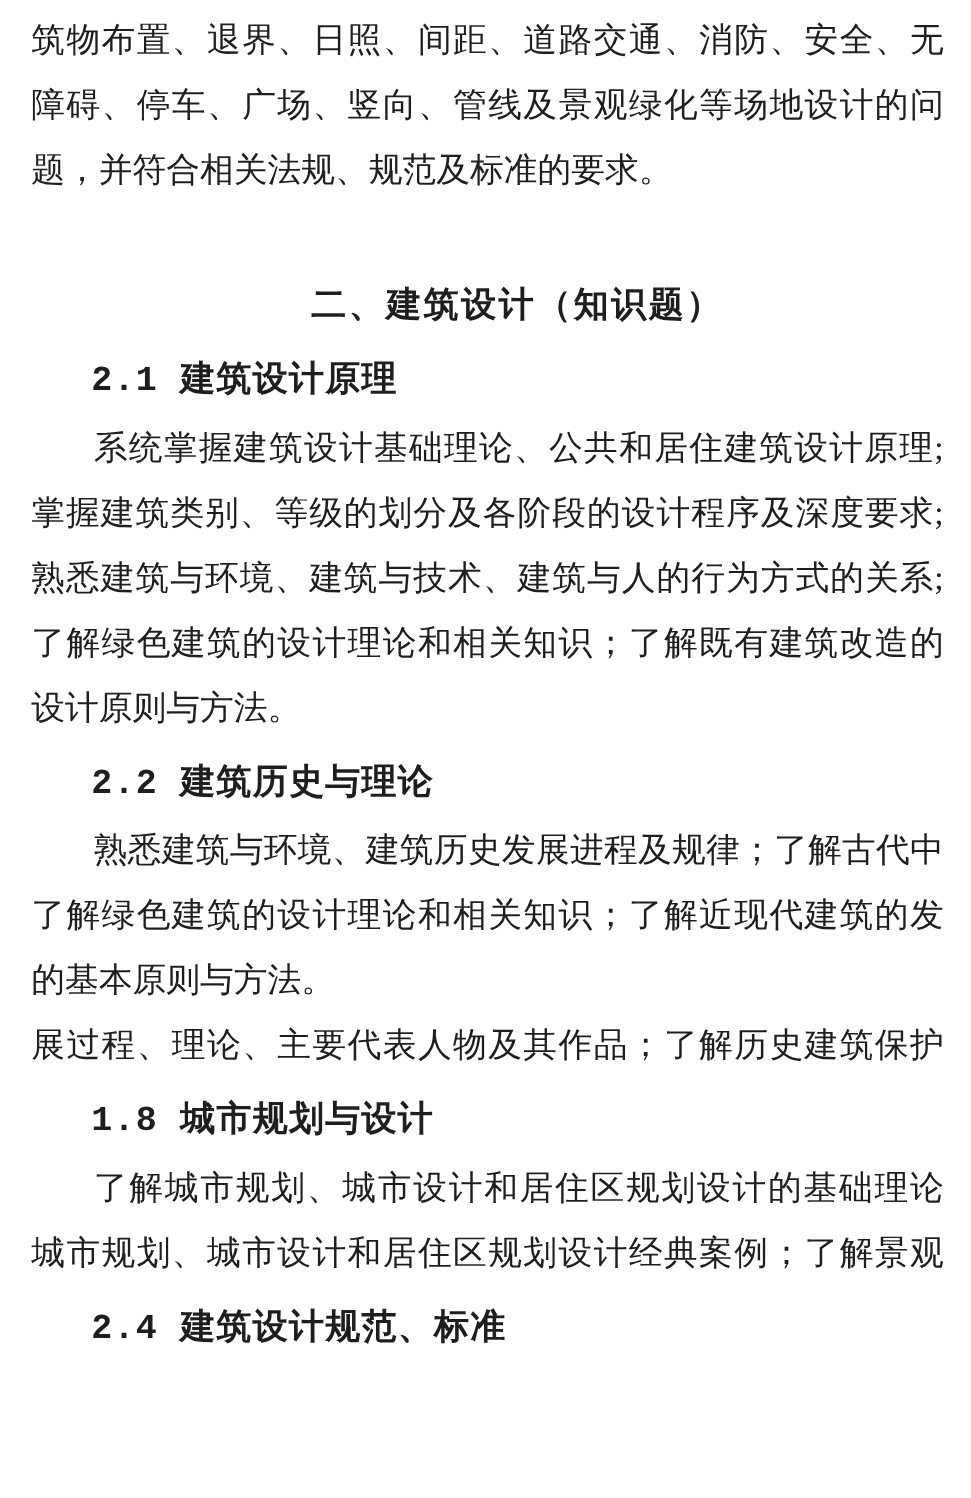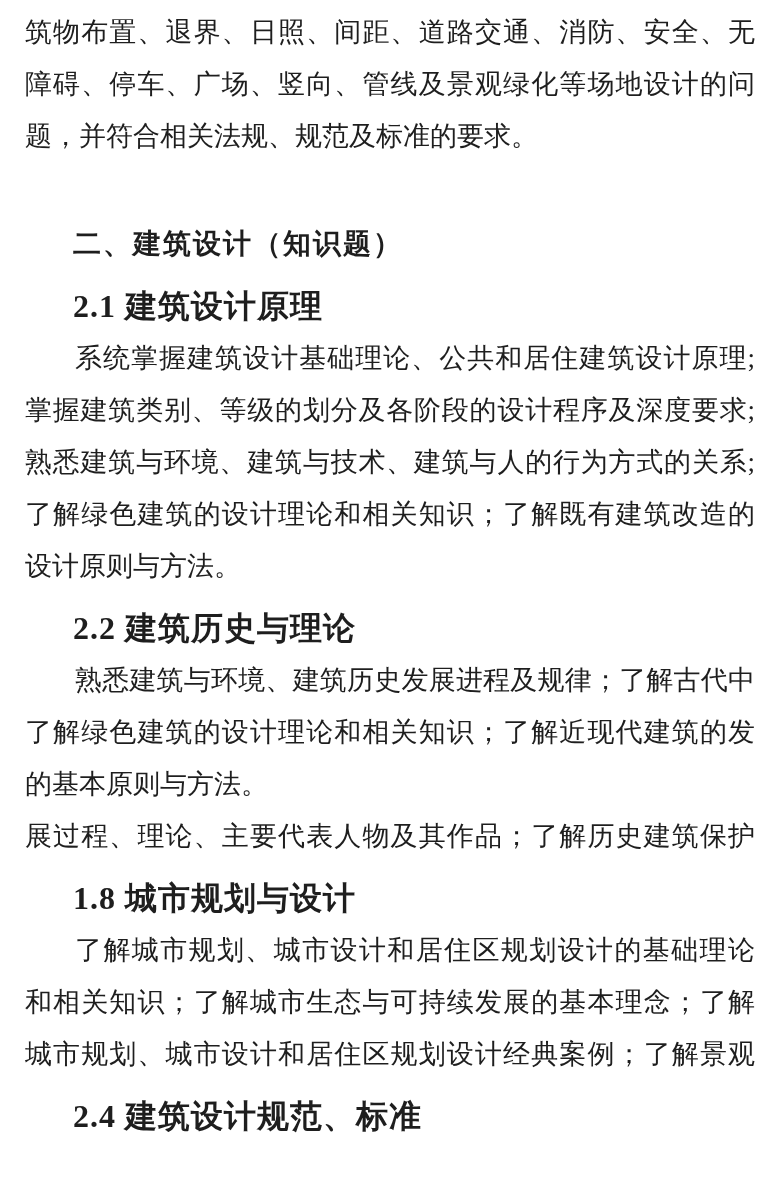--- a/index.html
+++ b/index.html
@@ -36,25 +36,26 @@
   .indent { padding-left: 50px; }
   .chapter-heading {
     font-family: "Liberation Sans", sans-serif;
     font-weight: 600;
     font-size: 28px;
     line-height: 52px;
     height: 52px;
     margin: 56px 0 0 0;
     padding-left: 48px;
     letter-spacing: 2px;
+    text-align: center;
   }
   .section-heading {
-    font-family: Liberation Serif, serif;
+    font-family: Liberation Mono, monospace;
     font-weight: 700;
-    font-size: 32px;
+    font-size: 28px;
     line-height: 52px;
     height: 52px;
     margin: 10px 0 0 0;
     padding-left: 48px;
     letter-spacing: 1px;
   }
 </style>
 </head>
 <body>
 
@@ -75,19 +76,18 @@
     <p class="line">设计原则与方法。</p>
 
     <h3 class="section-heading">2.2 建筑历史与理论</h3>
     <p class="line fill indent">熟悉建筑与环境、建筑历史发展进程及规律；了解古代中</p>
     <p class="line fill">了解绿色建筑的设计理论和相关知识；了解近现代建筑的发</p>
     <p class="line">的基本原则与方法。</p>
     <p class="line fill">展过程、理论、主要代表人物及其作品；了解历史建筑保护</p>
 
     <h3 class="section-heading">1.8 城市规划与设计</h3>
     <p class="line fill indent">了解城市规划、城市设计和居住区规划设计的基础理论</p>
-    <p class="line fill">和相关知识；了解城市生态与可持续发展的基本理念；了解</p>
     <p class="line fill">城市规划、城市设计和居住区规划设计经典案例；了解景观</p>
 
     <h3 class="section-heading">2.4 建筑设计规范、标准</h3>
 
   </div>
 </div>
 
 </body></html>

